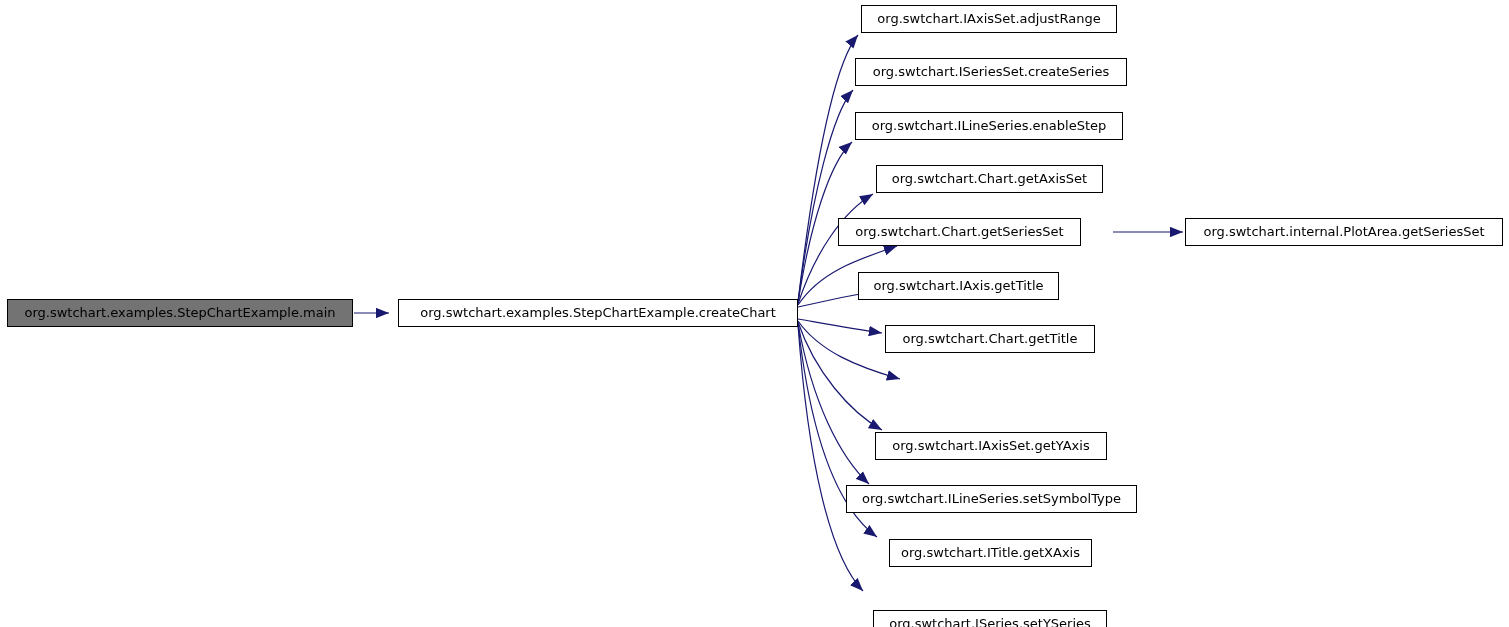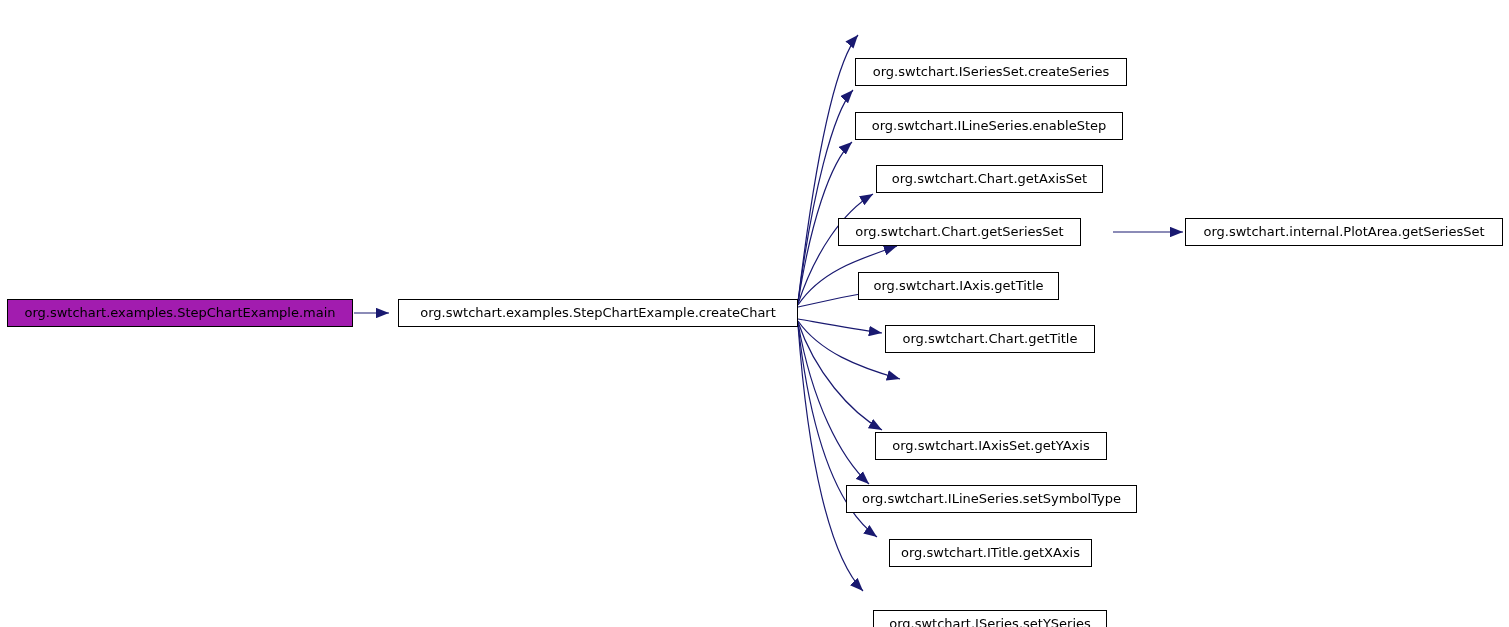--- a/index.html
+++ b/index.html
@@ -24,21 +24,21 @@
     background: #ffffff;
     color: #000000;
     font-size: 13px;
     line-height: 26px;
     text-align: center;
     white-space: nowrap;
     overflow: hidden;
     cursor: pointer;
   }
   .node.current {
-    background: #a21caf;
+    background: #737373;
     cursor: default;
   }
 </style>
 </head>
 <body>
 
 <div class="graph">
 
   <svg class="edges" viewBox="0 0 1509 627" xmlns="http://www.w3.org/2000/svg">
     <defs>
@@ -61,20 +61,21 @@
       <path d="M 798 324 C 810 432, 836 507, 877 537" marker-end="url(#arrow)"></path>
       <path d="M 798 325 C 808 462, 830 557, 863 591" marker-end="url(#arrow)"></path>
       <path d="M 1113 232 L 1183 232" marker-end="url(#arrow)"></path>
     </g>
   </svg>
 
   <div class="node current" style="left:7px;   top:299px; width:346px;">org.swtchart.examples.StepChartExample.main</div>
 
   <div class="node" style="left:398px; top:299px; width:400px;">org.swtchart.examples.StepChartExample.createChart</div>
 
+  <div class="node" style="left:861px; top:5px;   width:256px;">org.swtchart.IAxisSet.adjustRange</div>
 
   <div class="node" style="left:855px; top:58px;  width:272px;">org.swtchart.ISeriesSet.createSeries</div>
 
   <div class="node" style="left:855px; top:112px; width:268px;">org.swtchart.ILineSeries.enableStep</div>
 
   <div class="node" style="left:876px; top:165px; width:227px;">org.swtchart.Chart.getAxisSet</div>
 
   <div class="node" style="left:838px; top:218px; width:243px;">org.swtchart.Chart.getSeriesSet</div>
 
   <div class="node" style="left:858px; top:272px; width:201px;">org.swtchart.IAxis.getTitle</div>

